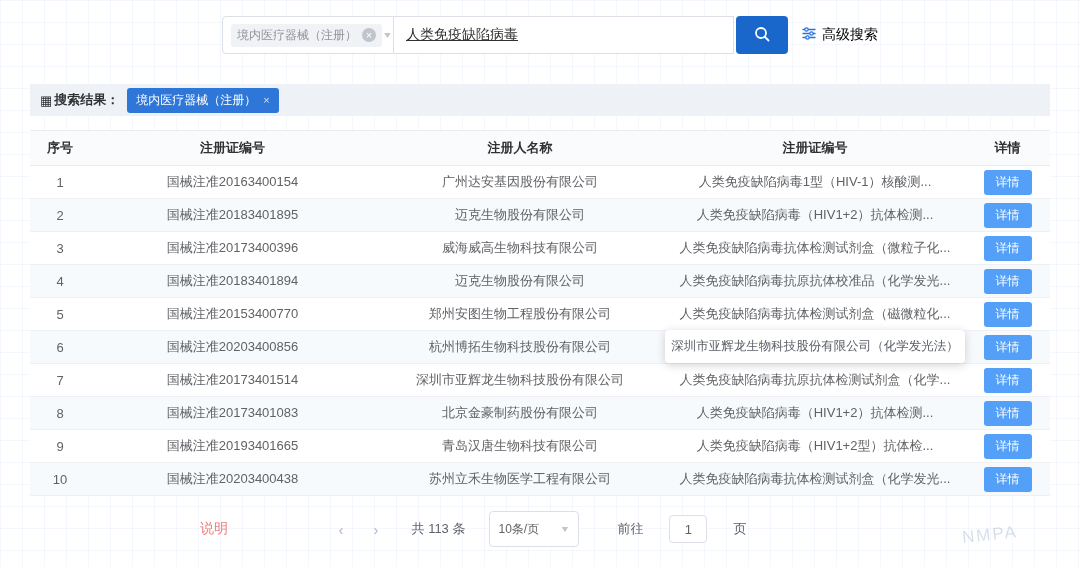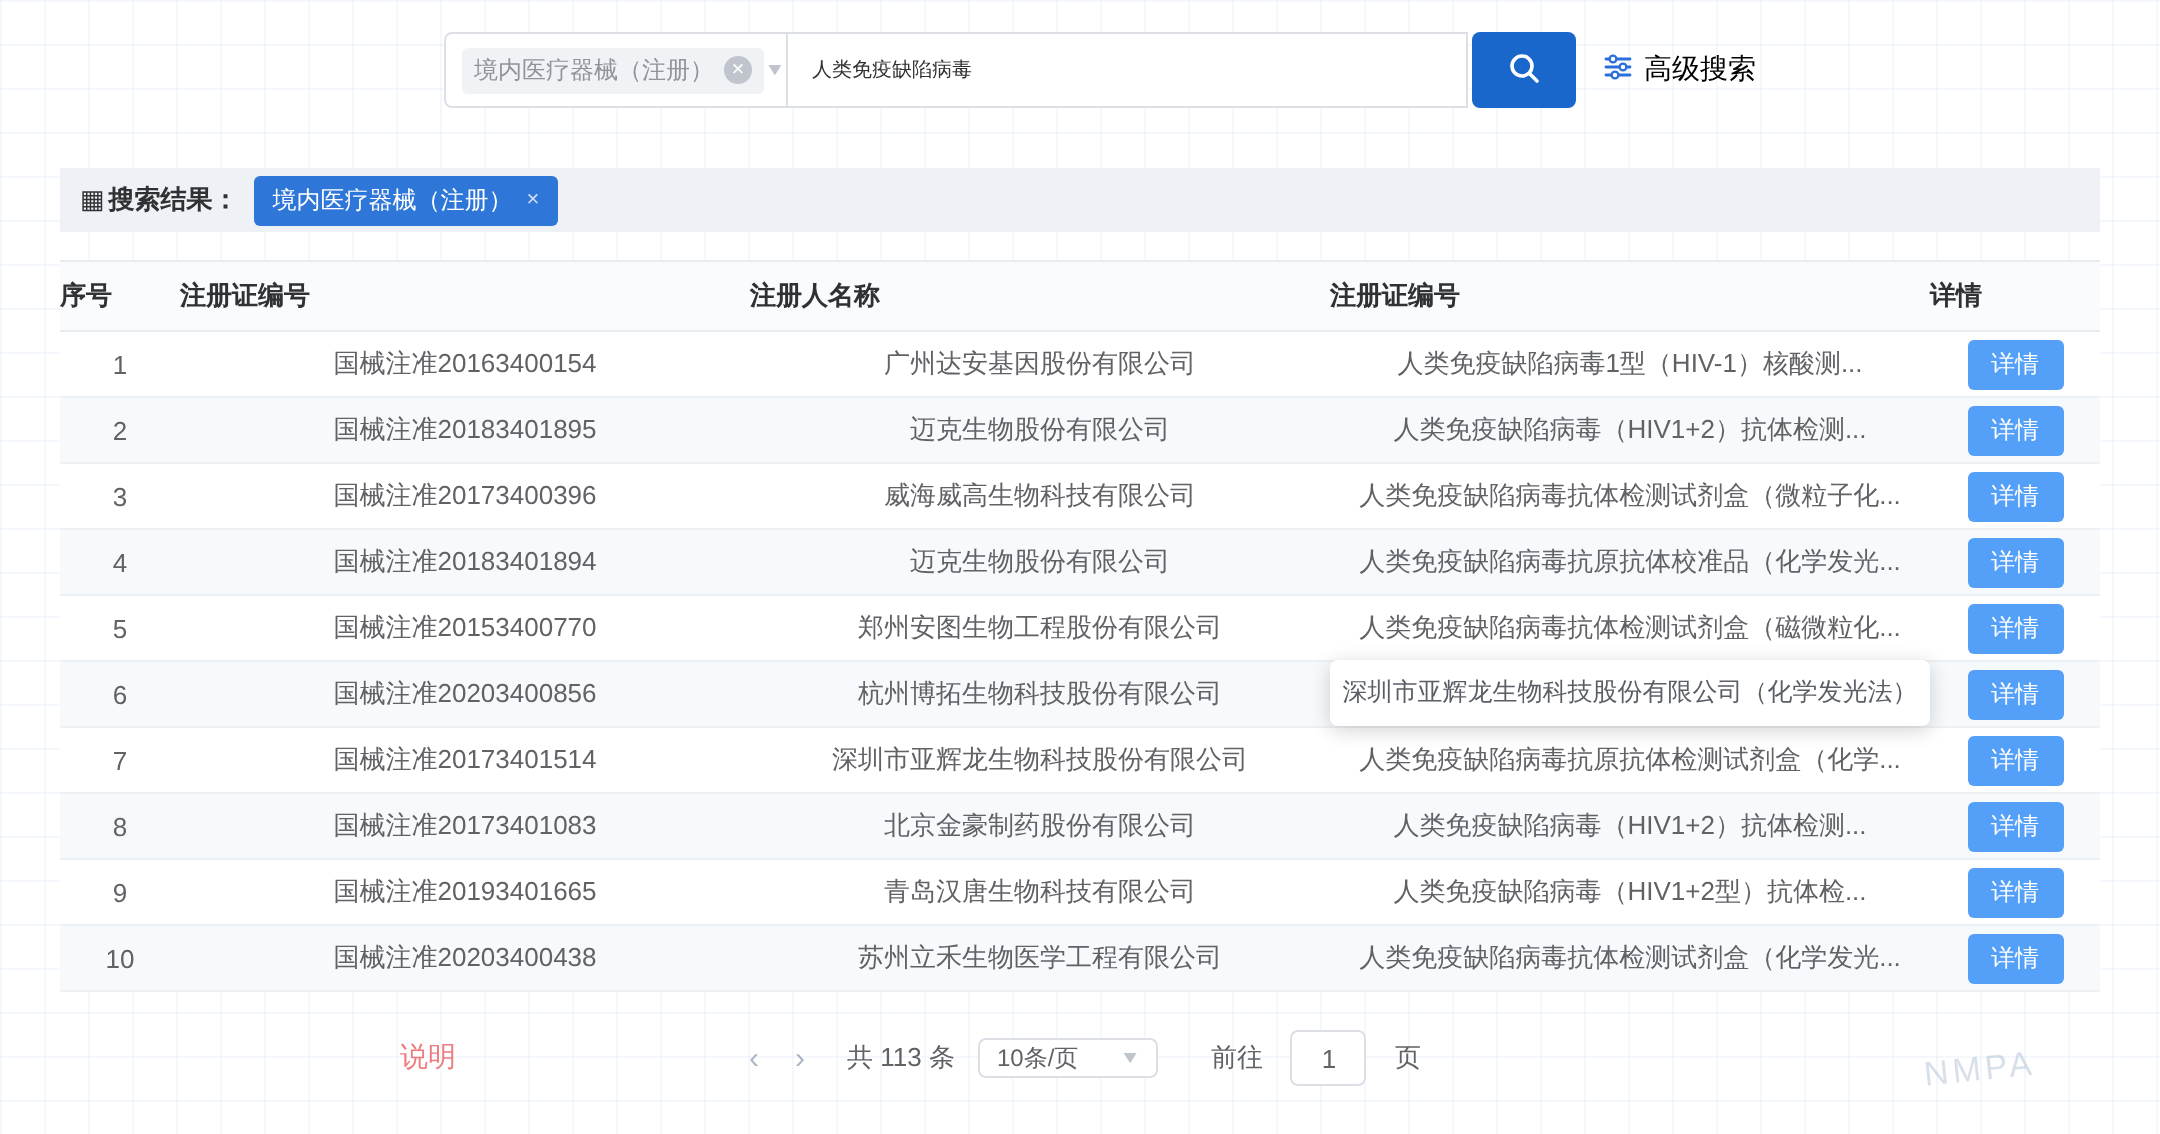--- a/index.html
+++ b/index.html
@@ -25,22 +25,23 @@
     background:#f0f2f5; color:#909399; font-size:12px; border-radius:3px;
     padding:3px 6px; display:flex; align-items:center; gap:5px; white-space:nowrap;
   }
   .tag-close-circ {
     width:14px; height:14px; border-radius:50%; background:#c0c4cc; color:#fff;
     font-size:11px; line-height:14px; text-align:center; display:inline-block; cursor:pointer;
   }
   .sel-arrow { margin-left:auto; color:#c0c4cc; font-size:11px; transform:scaleY(0.8); }
   .query-input {
     width:340px; border:1px solid #dcdfe6; border-left:none; background:#fff;
-    font-size:10px; color:#303133; padding:0 12px; outline:none;
-    font-family:"Liberation Sans","DejaVu Sans",sans-serif;
+    font-size:14px; color:#303133; padding:0 12px; outline:none;
+    font-family:"Liberation Sans","DejaVu Sans",sans-serif;
+    text-decoration:underline;
   }
   .search-btn {
     width:52px; margin-left:2px; background:#1a67cc; border:none; border-radius:4px;
     display:flex; align-items:center; justify-content:center; cursor:pointer;
   }
   .adv-search {
     display:flex; align-items:center; gap:6px; margin-left:14px; align-self:center;
     color:#000000; font-size:14px; cursor:pointer; white-space:nowrap;
   }
   
@@ -52,21 +53,21 @@
   .results-grid-icon { font-size:13px; }
   .results-tag {
     margin-left:8px; background:#2e77d8; color:#fff; font-size:12px;
     padding:4px 9px; border-radius:3px; display:flex; align-items:center; gap:7px; cursor:pointer;
   }
   .results-tag .tag-x { font-size:11px; color:#cfe0f7; }
   
   .table-wrap { position:absolute; left:30px; top:130px; width:1020px; background:#fff; }
   table { width:100%; border-collapse:collapse; table-layout:fixed; }
   thead th {
-    height:35px; font-size:13px; font-weight:bold; color:#303133; text-align:left;
+    height:35px; font-size:13px; font-weight:bold; color:#303133; text-align:center;
     background:#fafbfd; border-top:1px solid #e8ebf0; border-bottom:1px solid #e8ebf0;
   }
   tbody td {
     height:33px; font-size:13px; color:#606266; text-align:center;
     border-bottom:1px solid #eef0f4; white-space:nowrap; overflow:hidden; background:#fff;
   }
   tbody tr.striped td { background:#f7fafc; }
   .detail-btn {
     background:#54a0f8; color:#fff; border:none; border-radius:3px;
     font-size:12px; padding:4px 12px; cursor:pointer;
@@ -74,35 +75,35 @@
   }
   .tooltip {
     position:absolute; left:635px; top:200px; width:300px; height:33px;
     background:#fff; border-radius:4px; box-shadow:0 2px 10px rgba(0,0,0,0.18);
     font-size:12.5px; color:#5a5e66; display:flex; align-items:center; justify-content:center;
     white-space:nowrap; z-index:5;
   }
   
   .pagination-row {
     position:absolute; left:30px; top:512px; width:1020px; height:34px;
-    display:flex; align-items:center; justify-content:center; gap:8px;
+    display:flex; align-items:center; justify-content:center; gap:20px;
     font-size:13px; color:#606266;
   }
   .note { position:absolute; left:170px; top:8px; color:#ee7c7c; font-size:14px; }
   .pg-chevron { border:none; background:transparent; color:#aeb6c2; font-size:15px; cursor:pointer; padding:0 5px; }
   .page-btn {
     min-width:24px; height:24px; margin:0 3px; border:none; border-radius:3px;
     background:transparent; color:#606266; font-size:13px; cursor:pointer; font-weight:bold;
     font-family:"Liberation Sans","DejaVu Sans",sans-serif;
   }
   .page-btn.active { background:#3d8df5; color:#fff; }
   .page-btn.ellipsis { cursor:default; font-weight:normal; color:#8a8f99; }
   .total-text { margin:0 4px 0 8px; }
   .size-select {
-    width:90px; height:20px; border:1px solid #dcdfe6; border-radius:4px; background:#fff;
+    width:90px; height:36px; border:1px solid #dcdfe6; border-radius:4px; background:#fff;
     display:flex; align-items:center; justify-content:flex-start; padding:0 8px;
     font-size:12px; color:#606266; cursor:pointer;
   }
   .goto-label { margin-left:18px;text-align:right; }
   .goto-input {
     width:38px; height:28px; border:1px solid #dcdfe6; border-radius:4px; margin:0 6px;
     text-align:center; font-size:13px; color:#606266; outline:none;
     font-family:"Liberation Sans","DejaVu Sans",sans-serif;
   }
   .watermark {

